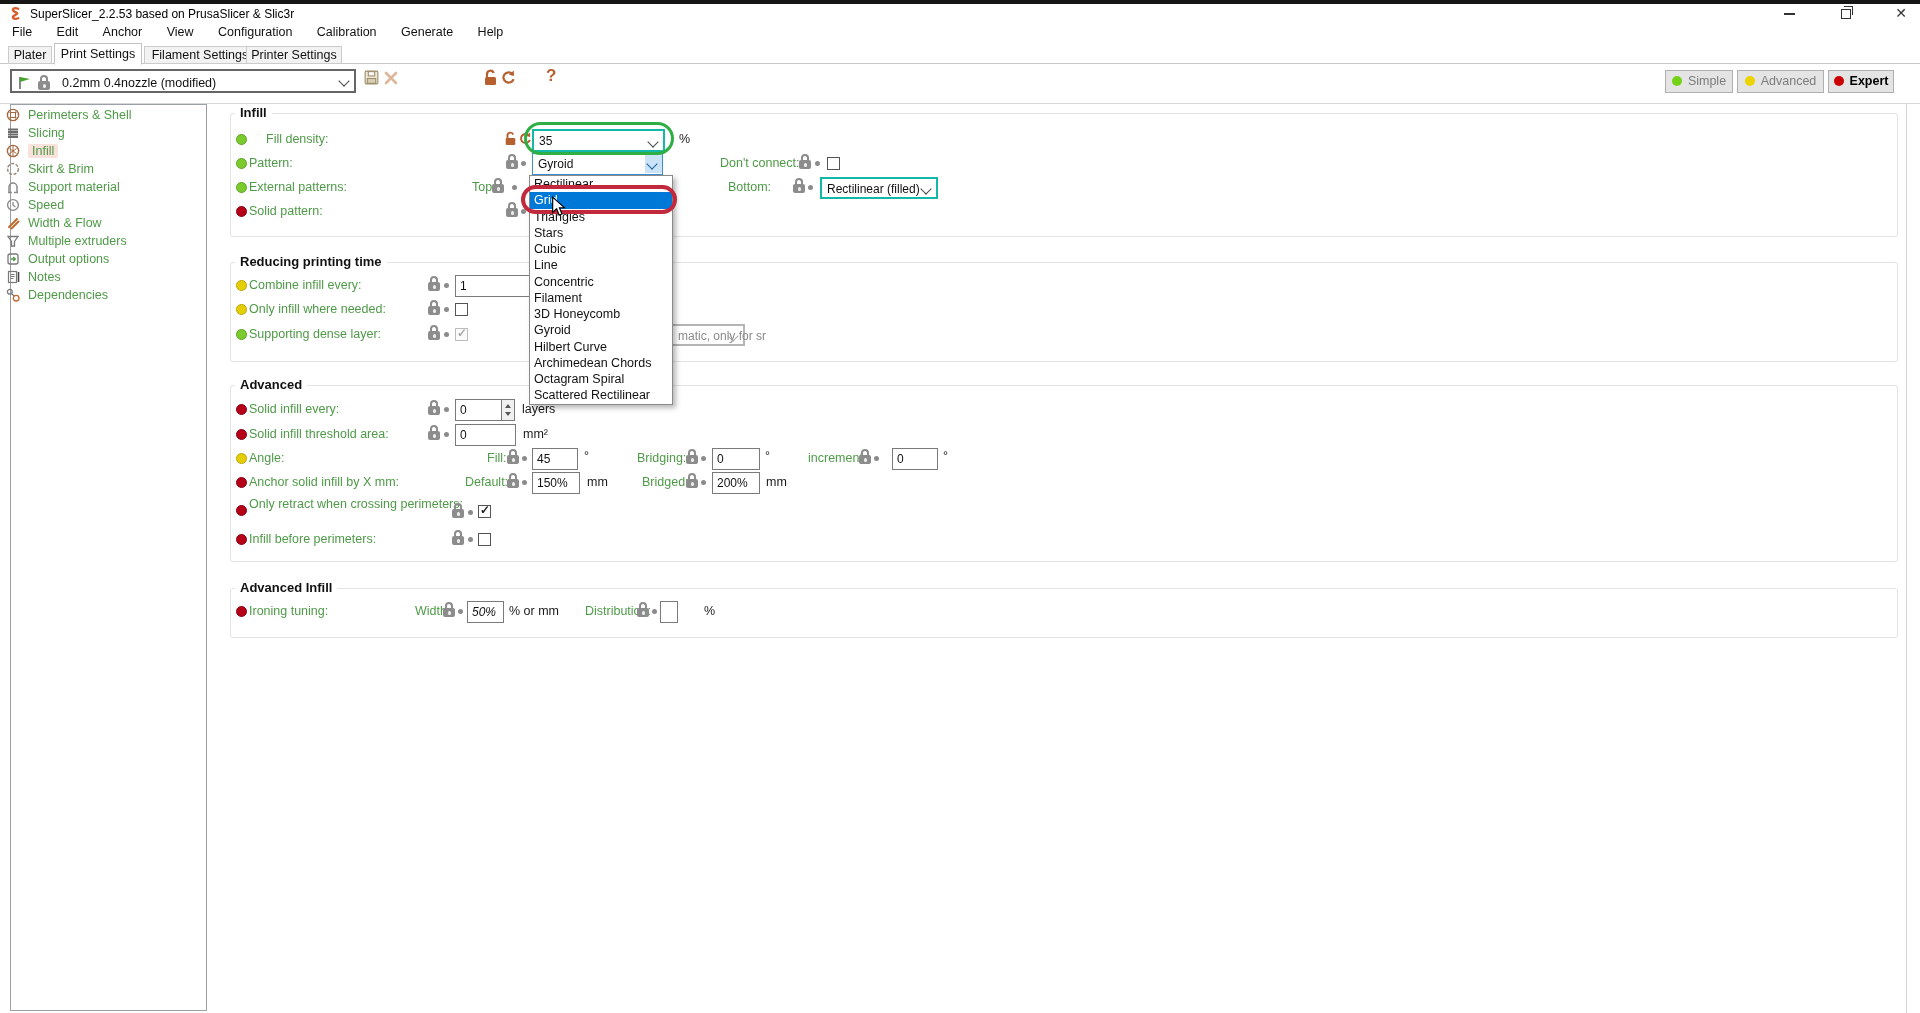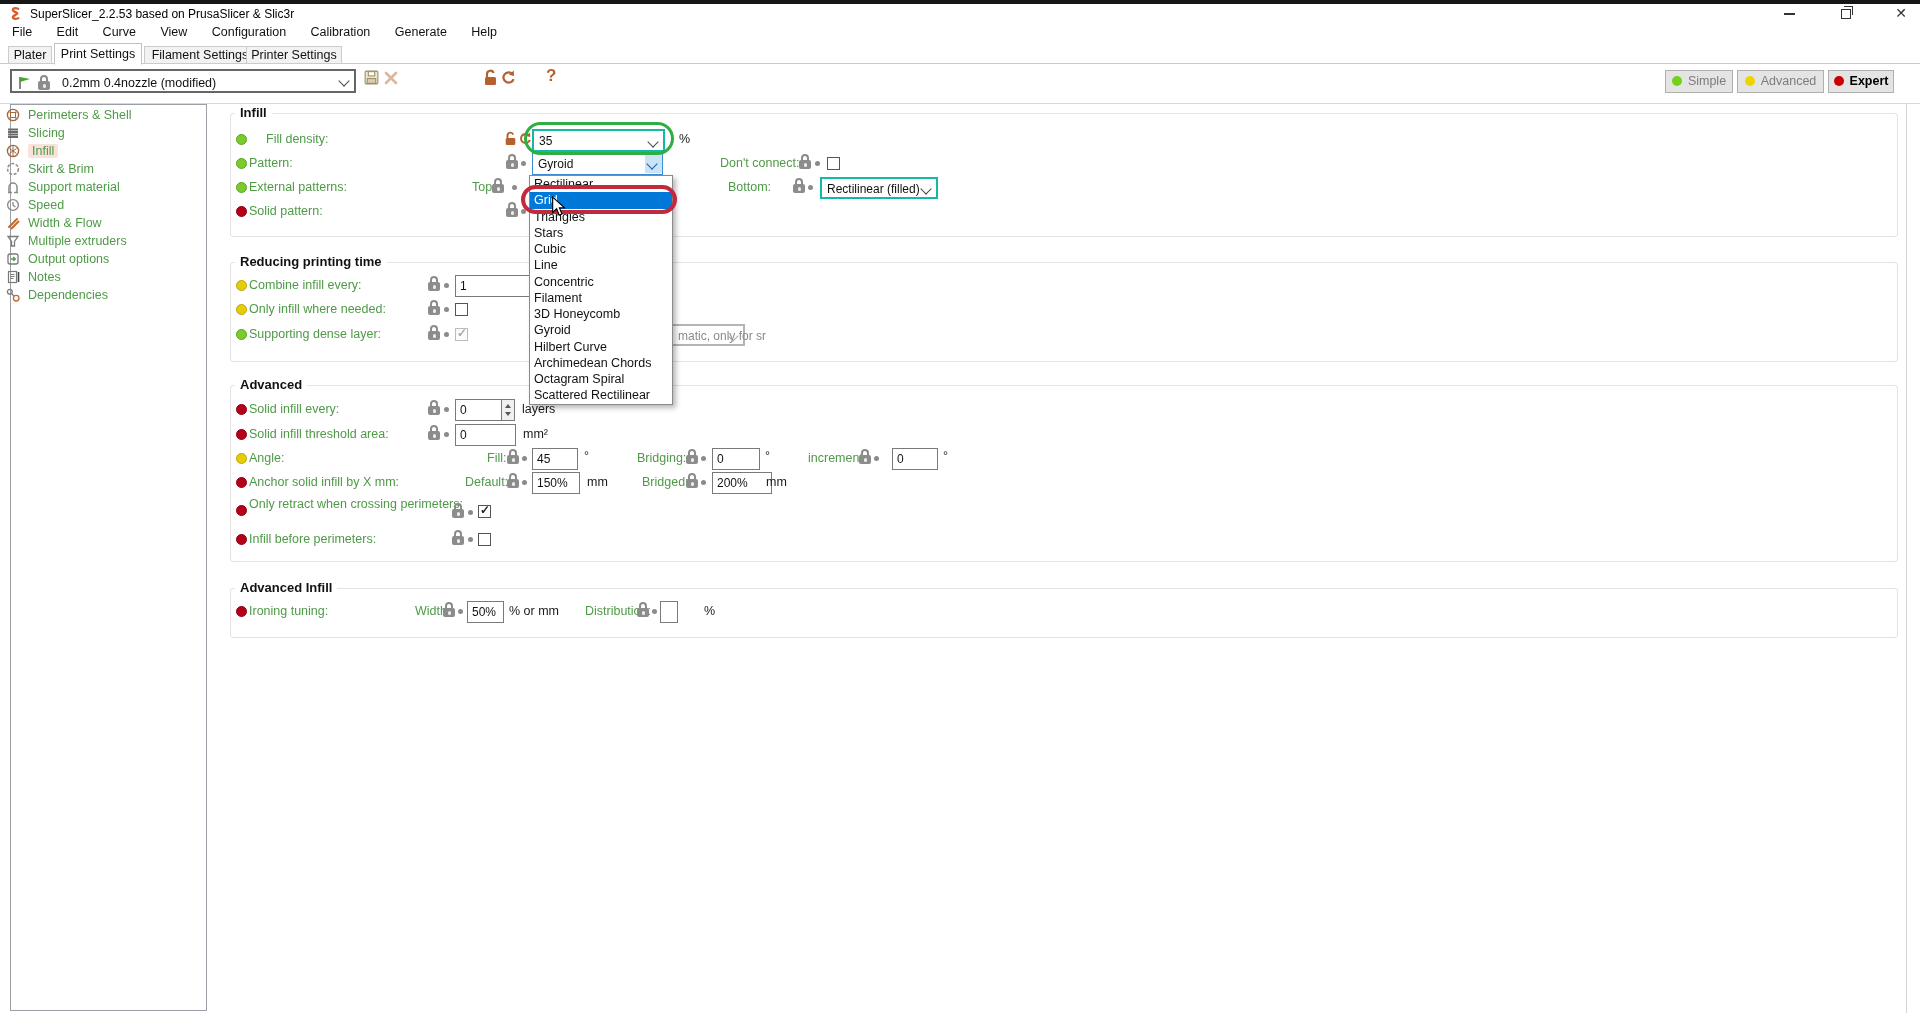--- a/index.html
+++ b/index.html
@@ -96,21 +96,21 @@
       </span>
     <span class="wctl" style="left:1828px">
         <span class="resico"></span>
       </span>
     <span class="wctl closex" style="left:1884px">✕</span>
   </div>
 
   <div class="menubar">
     <span class="menu-item">File</span>
     <span class="menu-item">Edit</span>
-    <span class="menu-item">Curve</span>
+    <span class="menu-item">Anchor</span>
     <span class="menu-item">View</span>
     <span class="menu-item">Configuration</span>
     <span class="menu-item">Calibration</span>
     <span class="menu-item">Generate</span>
     <span class="menu-item">Help</span>
   </div>
 
   <div class="tabline"></div>
   <div class="tab" style="left:8px;width:44px">Plater</div>
   <div class="tab active" style="left:54px;width:88px">Print Settings</div>
@@ -437,21 +437,21 @@
     </span>
   <span class="sep" style="left:522px;top:480px"></span>
   <input class="inp" style="left: 532px; top: 472px; width: 48px;" value="150%">
   <span class="blk" style="left:587px;top:475px">mm</span>
   <span class="glbl" style="left:642px;top:475px">Bridged:</span>
   <span class="lock" style="left:686px;top:473px">
       <i></i>
       <b></b>
     </span>
   <span class="sep" style="left:701px;top:480px"></span>
-  <input class="inp" style="left: 712px; top: 472px; width: 60px;" value="200%">
+  <input class="inp" style="left: 712px; top: 472px; width: 48px;" value="200%">
   <span class="blk" style="left:766px;top:475px">mm</span>
 
   <span class="dot d-red" style="left:236px;top:505px"></span>
   <span class="glbl" style="left:249px;top:497px;width:235px;white-space:normal;line-height:15px">Only retract when crossing perimeters:</span>
   <span class="lock" style="left:452px;top:503px">
       <i></i>
       <b></b>
     </span>
   <span class="sep" style="left:468px;top:510px"></span>
   <span class="cb" style="left:478px;top:505px" data-checked="true"></span>
@@ -470,21 +470,21 @@
   </div>
 
   <span class="dot d-red" style="left:236px;top:606px"></span>
   <span class="glbl" style="left:249px;top:604px">Ironing tuning:</span>
   <span class="glbl" style="left:415px;top:604px">Width:</span>
   <span class="lock" style="left:443px;top:602px">
       <i></i>
       <b></b>
     </span>
   <span class="sep" style="left:458px;top:609px"></span>
-  <input class="inp" style="left: 467px; top: 601px; width: 37px;" value="50%">
+  <input class="inp" style="left: 467px; top: 601px; width: 37px; font-style: italic;" value="50%">
   <span class="blk" style="left:509px;top:604px">% or mm</span>
   <span class="glbl" style="left:585px;top:604px">Distribution:</span>
   <span class="lock" style="left:637px;top:602px">
       <i></i>
       <b></b>
     </span>
   <span class="sep" style="left:652px;top:609px"></span>
   <input class="inp" style="left: 660px; top: 601px; width: 16px; padding-left: 12px;" value="15">
   <span class="blk" style="left:704px;top:604px">%</span>
 

